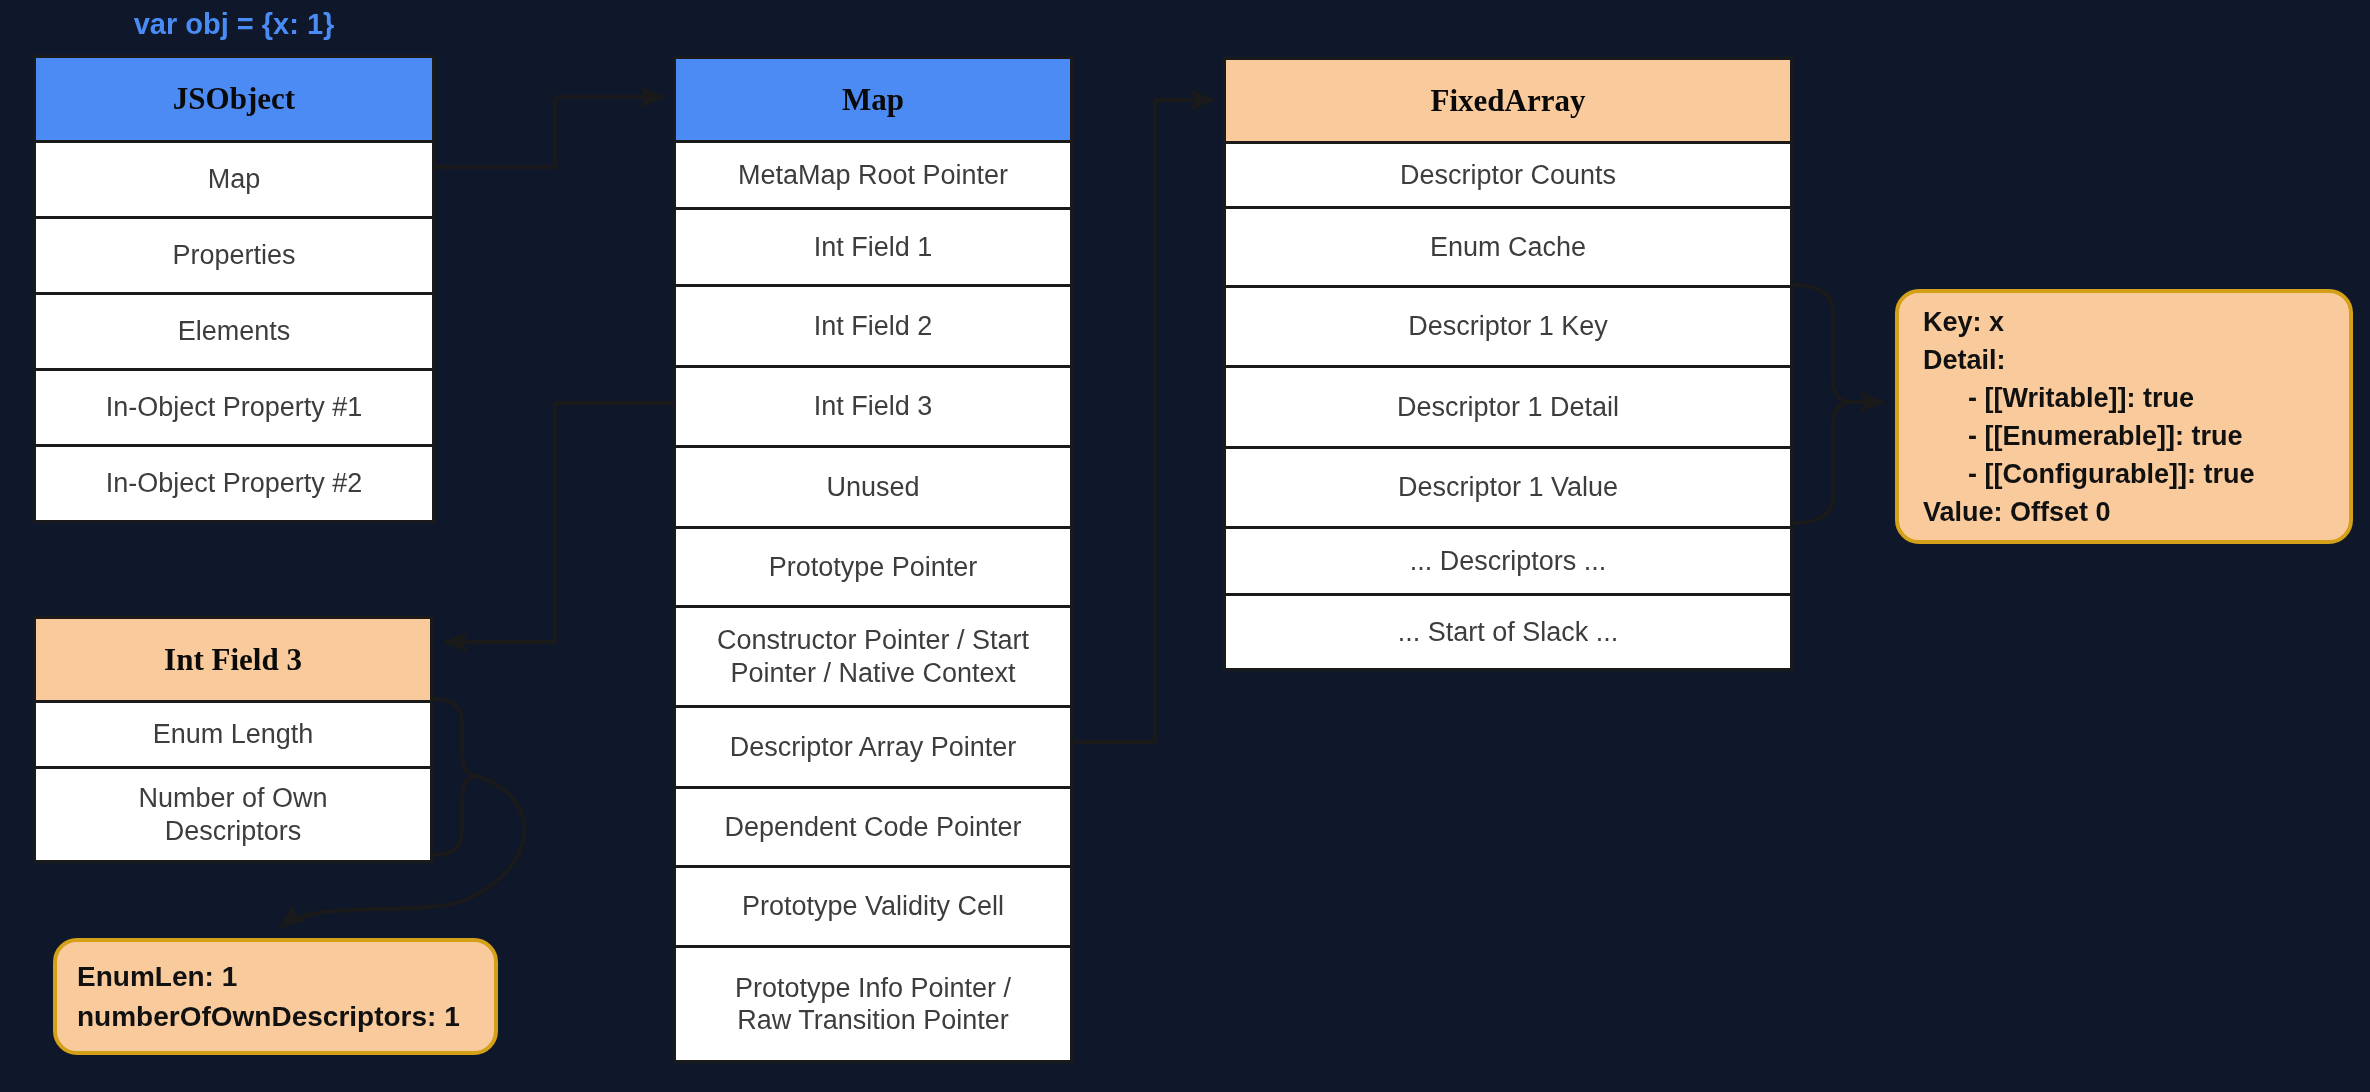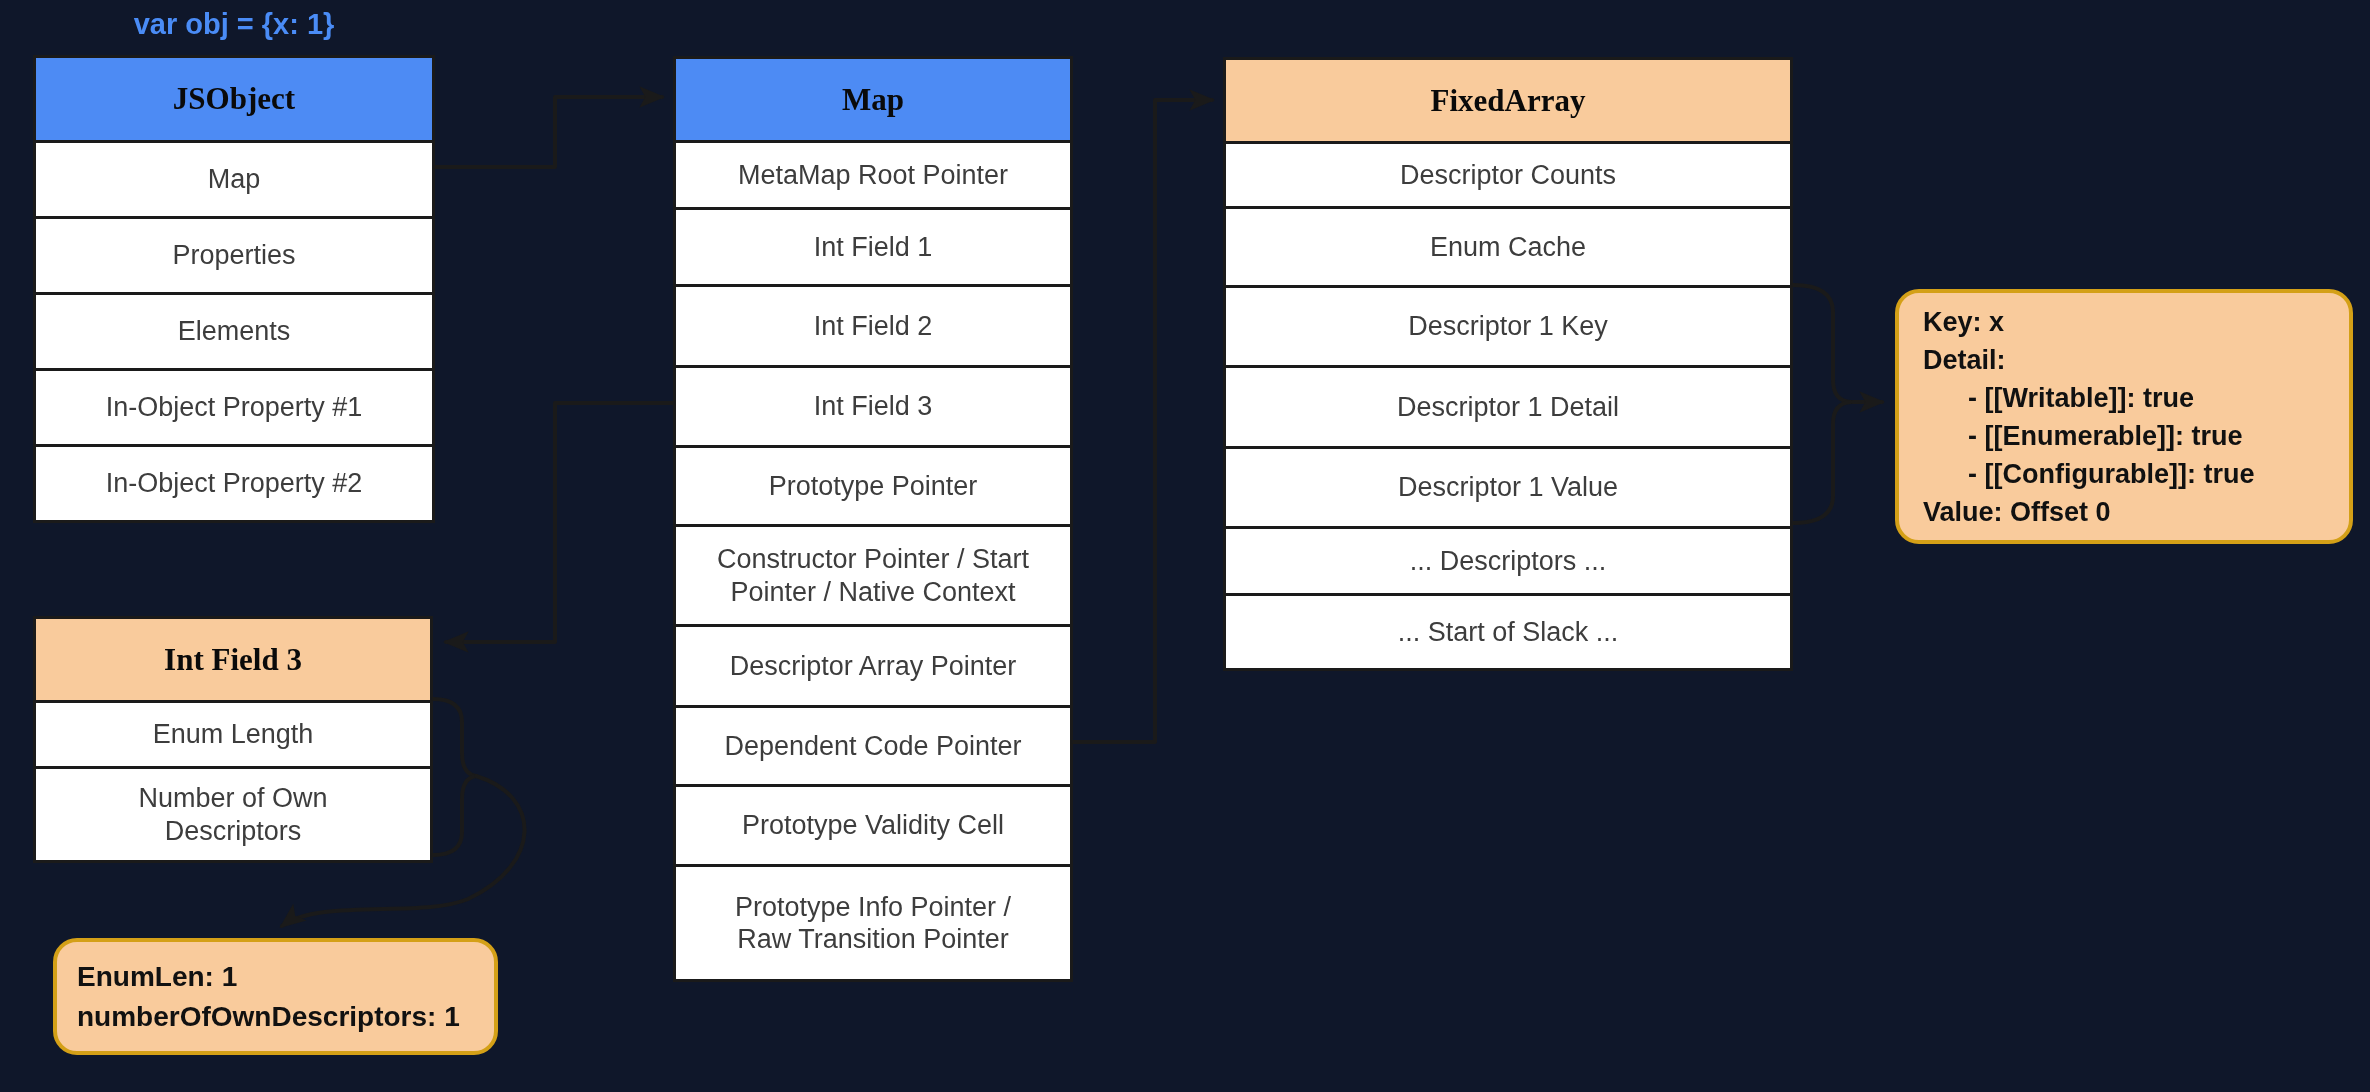--- a/index.html
+++ b/index.html
@@ -46,20 +46,21 @@
     <div class="cell" style="height:76px">In-Object Property #1</div>
     <div class="cell" style="height:76px">In-Object Property #2</div>
   </div>
 
   <div class="tbl" style="left:673px;top:56px;width:400px">
     <div class="hd hd-blue" style="height:81px">Map</div>
     <div class="cell" style="height:67px">MetaMap Root Pointer</div>
     <div class="cell" style="height:77px">Int Field 1</div>
     <div class="cell" style="height:81px">Int Field 2</div>
     <div class="cell" style="height:80px">Int Field 3</div>
+    <div class="cell" style="height:81px">Unused</div>
     <div class="cell" style="height:79px">Prototype Pointer</div>
     <div class="cell" style="height:100px">Constructor Pointer / Start
 Pointer / Native Context</div>
     <div class="cell" style="height:81px">Descriptor Array Pointer</div>
     <div class="cell" style="height:79px">Dependent Code Pointer</div>
     <div class="cell" style="height:80px">Prototype Validity Cell</div>
     <div class="cell" style="height:115px">Prototype Info Pointer /
 Raw Transition Pointer</div>
   </div>
 

